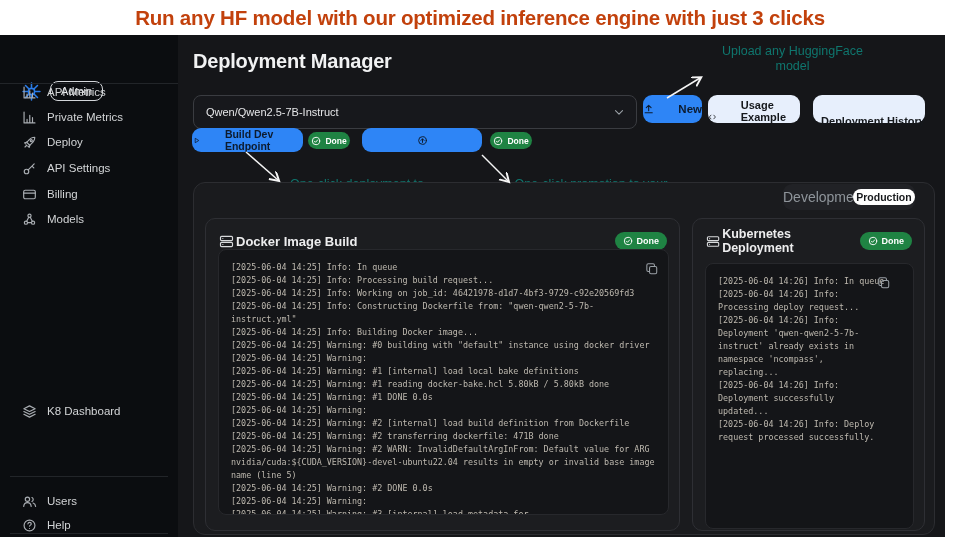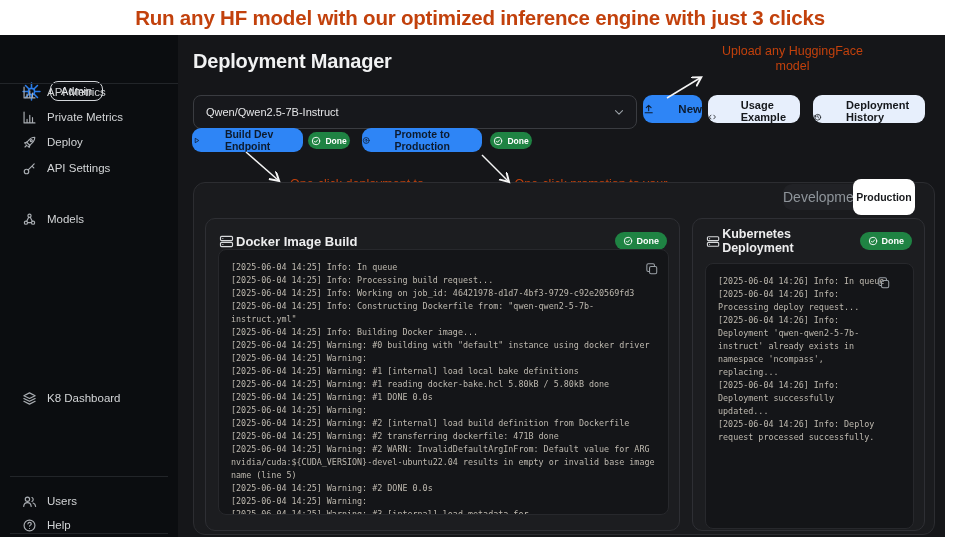--- a/index.html
+++ b/index.html
@@ -25,50 +25,50 @@
   .side-divider.short { left:10px; width:158px; }
   .nav-item { left:0; width:178px; height:24px; display:flex; align-items:center; gap:10px;
               padding-left:22px; color:#d2d4d6; font-size:11.5px; cursor:default; }
   .nav-item svg { flex:0 0 auto; }
   .icon-stroke { stroke:#a9adb2; stroke-width:1.25; fill:none; stroke-linecap:round; stroke-linejoin:round; }
 
   
   .h1 { left:193px; top:50px; color:#f1f2f3; font-size:20px; font-weight:700; letter-spacing:-0.2px; }
 
   
-  .annot { color:#c2410c; font-size:12.5px; line-height:15px; text-align:center; }
+  .annot { color:#0f766e; font-size:12.5px; line-height:15px; text-align:center; }
   .arrows { left:0; top:0; width:960px; height:540px; pointer-events:none; }
 
   
   .model-select { left:193px; top:95px; width:444px; height:28px; background:#17181c;
                   border:1px solid #3a3c41; border-radius:8px; display:flex; align-items:center;
                   justify-content:space-between; padding:16px 12px; color:#e5e6e8; font-size:11px; }
   .btn { display:flex; align-items:center; justify-content:center; gap:24px; border-radius:9px;
          font-weight:700; cursor:default; }
   .btn-blue  { background:#2e85f6; color:#0d1b2e; }
   .btn-light { background:#e7effc; color:#15181c;align-items:flex-end; }
   .btn-new     { left:643px; top:95px; width:59px;  height:28px; font-size:11.5px; }
   .btn-usage   { left:708px; top:95px; width:92px;  height:28px; font-size:11px; }
-  .btn-history { left:813px; top:95px; width:112px; height:28px; font-size:11px; }
+  .btn-history { left:813px; top:95px; width:112px; height:28px; font-size:11px;flex-direction:column; }
 
   
   .btn-build   { left:192px; top:128px; width:111px; height:24px; font-size:10.5px; }
   .btn-promote { left:362px; top:128px; width:120px; height:24px; font-size:10.5px; }
   .done-badge  { background:#1f8343; color:#ffffff; border-radius:999px; display:flex;
                  align-items:center; gap:4px; font-weight:700; }
   .done-sm { width:42px; height:17px; font-size:8.5px; justify-content:center; }
   .done-md { height:18px; padding:0 8px; font-size:9px; }
 
   
   .card { left:193px; top:182px; width:742px; height:353px; background:#1a1b1e;
           border:1px solid #2c2d31; border-radius:12px; }
   .tab-group { left:783px; top:184px; width:132px; height:26px; background:#212226;
                border-radius:9px; display:flex; align-items:center; }
   .tab-dev  { width:70px; text-align:center; color:#8f959b; font-size:14px; }
-  .tab-prod { width:62px; height:36px; background:#ffffff; border-radius:8px; color:#17191c;
+  .tab-prod { width:62px; height:16px; background:#ffffff; border-radius:8px; color:#17191c;
               font-size:10.5px; font-weight:700; display:flex; align-items:center; justify-content:center; }
 
   
   .panel { background:#1c1d20; border:1px solid #2e2f34; border-radius:10px; }
   .panel-docker { left:205px; top:218px; width:475px; height:313px; }
   .panel-k8s    { left:692px; top:218px; width:233px; height:313px; }
   .panel-head { position:absolute; left:13px; top:12px; right:12px; height:20px;
                 display:flex; align-items:center; gap:2px; }
   .panel-title { color:#ededee; font-size:13px; font-weight:700; }
   .panel-title.sm { font-size:12.5px; }
@@ -132,33 +132,42 @@
     </div>
     <div class="abs nav-item" style="top:121px">
       <svg width="15" height="15" viewBox="0 0 16 16">
           <g class="icon-stroke">
             <circle cx="4.8" cy="11.2" r="2.4"></circle>
             <path d="M6.6 9.4 13 3M10.6 5.4l2 2"></path>
           </g>
         </svg>
       <span>API Settings</span>
     </div>
+    <div class="abs nav-item" style="top:147px">
+      <svg width="15" height="15" viewBox="0 0 16 16">
+          <g class="icon-stroke">
+            <rect x="1.8" y="3.5" width="12.4" height="9" rx="1.6"></rect>
+            <path d="M1.8 6.6h12.4"></path>
+          </g>
+        </svg>
+      <span>Billing</span>
+    </div>
     <div class="abs nav-item" style="top:172px">
       <svg width="15" height="15" viewBox="0 0 16 16">
           <g class="icon-stroke">
             <circle cx="8" cy="4" r="1.7"></circle>
             <circle cx="4.2" cy="11.4" r="1.7"></circle>
             <circle cx="11.8" cy="11.4" r="1.7"></circle>
             <path d="M7.2 5.6 5 9.9M8.8 5.6l2.2 4.3M5.9 11.4h4.2"></path>
           </g>
         </svg>
       <span>Models</span>
     </div>
 
-    <div class="abs nav-item" style="top:351px">
+    <div class="abs nav-item" style="top:364px">
       <svg width="15" height="15" viewBox="0 0 16 16">
           <g class="icon-stroke">
             <path d="m8 2 6 3-6 3-6-3z"></path>
             <path d="m2 8 6 3 6-3M2 11l6 3 6-3"></path>
           </g>
         </svg>
       <span>K8 Dashboard</span>
     </div>
     <div class="abs side-divider short" style="top:441px"></div>
     <div class="abs nav-item" style="top:478px">
@@ -240,21 +249,20 @@
       </svg>
     <span>Done</span>
   </div>
   <div class="abs btn btn-blue btn-promote">
     <svg width="11" height="11" viewBox="0 0 16 16">
         <g fill="none" stroke="#0d1b2e" stroke-width="1.4" stroke-linecap="round" stroke-linejoin="round">
           <circle cx="8" cy="8" r="5.6"></circle>
           <path d="M8 10.8V5.8M5.7 7.9 8 5.6l2.3 2.3"></path>
         </g>
       </svg>
-    <span>Promote to Production</span>
   </div>
   <div class="abs done-badge done-sm" style="left:490px; top:132px;">
     <svg width="10" height="10" viewBox="0 0 14 14">
         <g fill="none" stroke="#ffffff" stroke-width="1.3" stroke-linecap="round" stroke-linejoin="round">
           <circle cx="7" cy="7" r="5.2"></circle>
           <path d="m4.7 7.2 1.6 1.6 3.1-3.4"></path>
         </g>
       </svg>
     <span>Done</span>
   </div>

